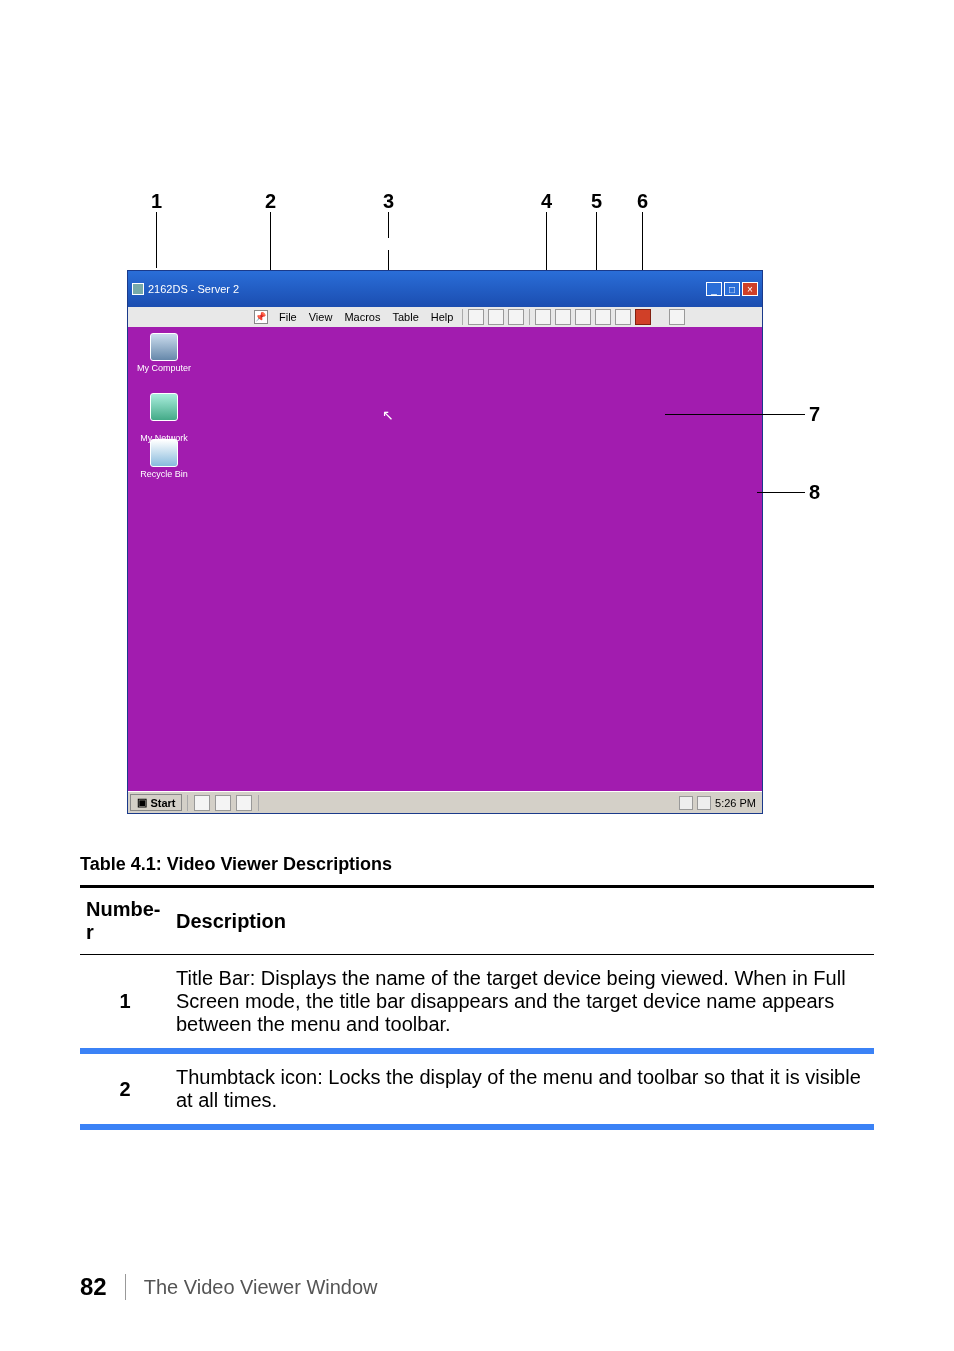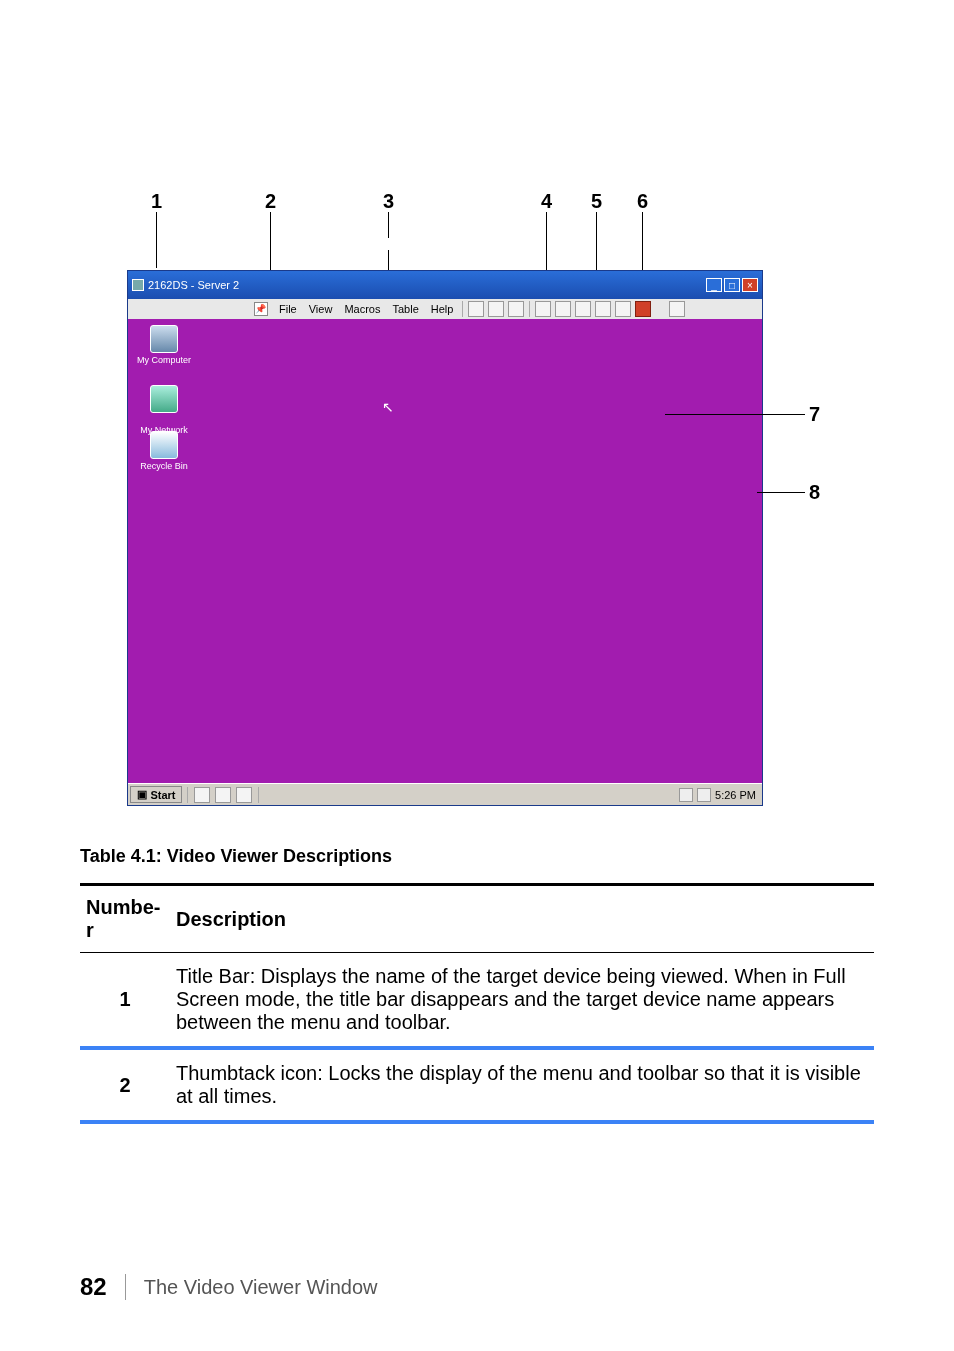--- a/index.html
+++ b/index.html
@@ -9,21 +9,21 @@
   .figure-wrap { width: 100%; display: flex; justify-content: center; margin-top: 110px; }
   .figure { position: relative; width: 700px; }
 
   
   .callouts-top { position: relative; width: 700px; height: 80px; }
   .callout-num { position: absolute; font-weight: bold; font-size: 20px; }
   .callout-line-v { position: absolute; width: 1px; background: #000; }
 
   
   .win { position: relative; width: 636px; border: 1px solid #1a3a8a; background: #3b64b4; }
-  .titlebar { height: 28px; background: linear-gradient(to bottom, #2a6ed8, #1b4db0); display: flex; align-items: center; justify-content: space-between; padding: 0 4px; color: #fff; font-size: 11px; }
+  .titlebar { height: 36px; background: linear-gradient(to bottom, #2a6ed8, #1b4db0); display: flex; align-items: center; justify-content: space-between; padding: 0 4px; color: #fff; font-size: 11px; }
   .titlebar-left { display: flex; align-items: center; gap: 4px; }
   .titlebar-icon { width: 12px; height: 12px; background: #7aa; border: 1px solid #fff; }
   .win-controls { display: flex; gap: 2px; }
   .winbtn { width: 16px; height: 14px; font-size: 10px; display: flex; align-items: center; justify-content: center; border: 1px solid #fff; }
   .winbtn.min { background: #2a6ed8; color:#fff; }
   .winbtn.max { background: #2a6ed8; color:#fff; }
   .winbtn.close { background: #d04028; color:#fff; }
 
   .menubar { height: 20px; background: #e8e8e8; display: flex; align-items: center; gap: 2px; font-size: 11px; color: #000; padding-left: 126px; }
   .thumbtack { width: 14px; height: 14px; border: 1px solid #888; background: #fff; margin-right: 4px; display:flex; align-items:center; justify-content:center; font-size:9px; }
@@ -46,24 +46,24 @@
   .tray { display: flex; align-items: center; gap: 4px; padding-right: 6px; }
   .tray-icon { width: 14px; height: 14px; background: #eee; border: 1px solid #999; }
 
   
   .callouts-right { position: absolute; right: -58px; top: 0; height: 100%; }
   .callout-r { position: absolute; display: flex; align-items: center; }
   .callout-r .line { height: 1px; background: #000; }
   .callout-r .num { font-weight: bold; font-size: 20px; margin-left: 4px; }
 
   
-  .table-title { font-weight: bold; font-size: 18px; margin-top: 40px; margin-bottom: 16px; }
+  .table-title { font-weight: bold; font-size: 18px; margin-top: 40px; margin-bottom: 10px; }
   .tbl { width: 100%; border-collapse: collapse; font-size: 20px; }
   .tbl th { text-align: left; padding: 10px 6px; border-top: 3px solid #000; border-bottom: 1px solid #000; }
-  .tbl td { padding: 12px 6px; border-bottom: 4px solid #3b82f6; vertical-align: middle; }
+  .tbl td { padding: 12px 6px; border-bottom: 6px solid #3b82f6; vertical-align: middle; }
   .tbl td.numcell { font-weight: bold; text-align: center; width: 90px; }
   .th-num { width: 90px; margin-left: 48px; }
 
   
   .footer { position: absolute; bottom: 50px; left: 80px; display: flex; align-items: center; gap: 18px; font-size: 20px; text-align: center; }
   .footer .pg { font-weight: bold; font-size: 24px; }
   .footer .div { width: 1px; height: 26px; background: #999; }
   .footer .chap { color: #555; }
 </style>
 </head>

